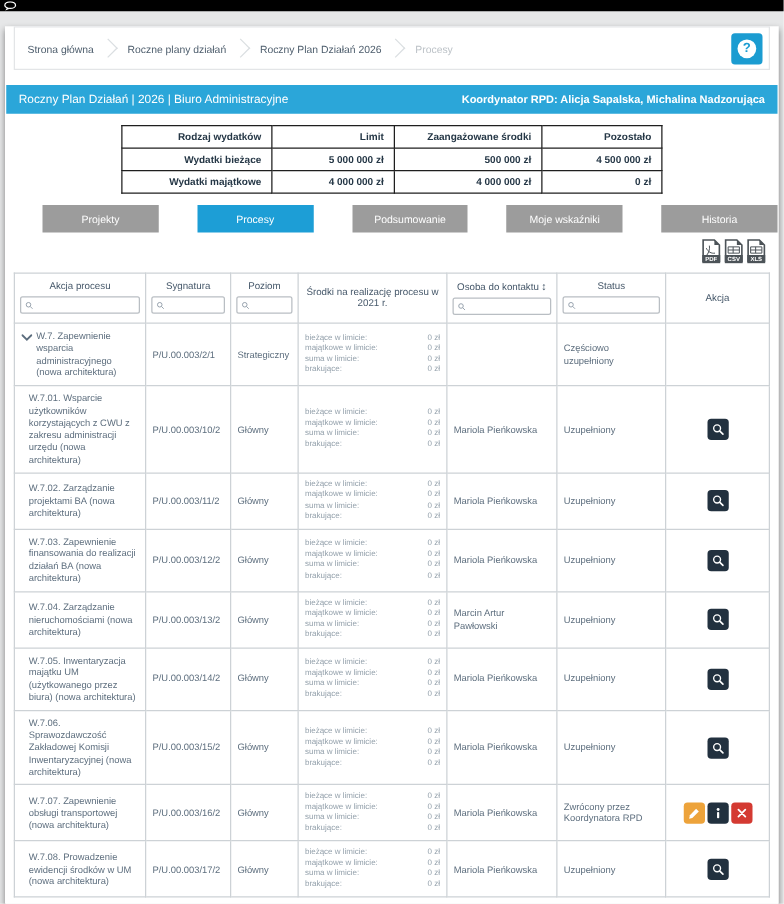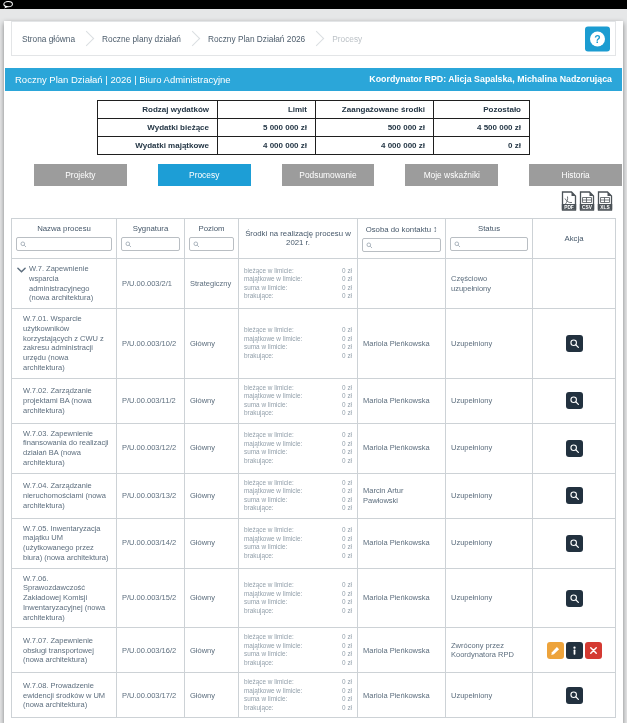--- a/index.html
+++ b/index.html
@@ -169,21 +169,21 @@
         <col style="width:68px">
         <col style="width:54px">
       <col style="width:119px">
         <col style="width:88px">
         <col style="width:87px">
         <col style="width:83px">
     </colgroup>
     <thead>
       <tr>
         <th>
-          <div>Nazwa procesu</div>
+          <div>Akcja procesu</div>
           <div class="filter">
             <svg viewBox="0 0 10 10">
                 <circle cx="4" cy="4" r="2.6" fill="none" stroke="#8a97a3" stroke-width="1"></circle>
                 <line x1="6" y1="6" x2="8.6" y2="8.6" stroke="#8a97a3" stroke-width="1"></line>
               </svg>
             <input type="text" style="">
           </div>
         </th>
         <th>
           <div>Sygnatura</div>

